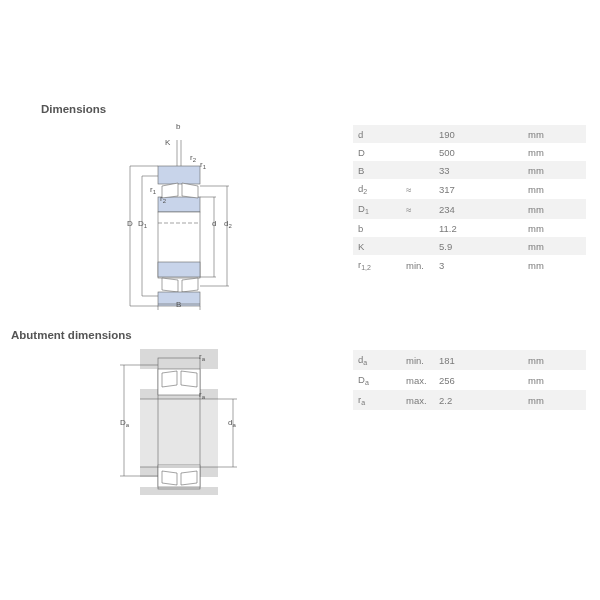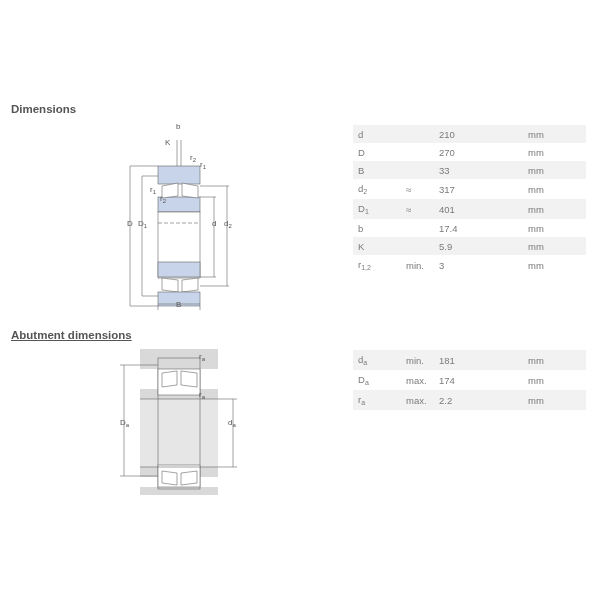--- a/index.html
+++ b/index.html
@@ -14,21 +14,21 @@
   table.dims td.c-q { width: 28px; }
   table.dims td.c-v { width: 84px; }
   table.dims td.c-u { width: 58px; }
   table.dims tr.tall td { height: 20px; }
   sub { font-size: 7px; vertical-align: -2px; }
   svg text { font-family: "Liberation Sans", sans-serif; fill: #555; }
 </style>
 </head>
 <body>
 
-<div class="section-title" style="top:103px;">Dimensions</div>
+<div class="section-title" style="top:103px;margin-left:30px;">Dimensions</div>
 
 <svg class="drawing" style="left:120px; top:120px;" width="130" height="190">
   <g stroke="#666" stroke-width="0.6" fill="none">
 
     <rect x="38" y="46" width="42" height="18" fill="#c8d4ea"></rect>
 
     <rect x="38" y="77" width="42" height="15" fill="#c8d4ea"></rect>
 
     <polygon points="42,66 58,63 58,76 42,78" fill="#fff"></polygon>
     <polygon points="62,63 78,66 78,78 62,76" fill="#fff"></polygon>
@@ -78,69 +78,69 @@
   <text x="92" y="106" font-size="8">d</text>
   <text x="104" y="106" font-size="8">d<tspan font-size="6" dy="2">2</tspan></text>
   <text x="56" y="187" font-size="8">B</text>
 </svg>
 
 <table class="dims" style="top:125px;">
   <tbody>
     <tr>
         <td class="c-sym"><span>d</span></td>
         <td class="c-q"></td>
-        <td class="c-v">210</td>
+        <td class="c-v">190</td>
         <td class="c-u">mm</td>
       </tr>
     <tr>
         <td class="c-sym"><span>D</span></td>
         <td class="c-q"></td>
-        <td class="c-v">270</td>
+        <td class="c-v">500</td>
         <td class="c-u">mm</td>
       </tr>
     <tr>
         <td class="c-sym"><span>B</span></td>
         <td class="c-q"></td>
         <td class="c-v">33</td>
         <td class="c-u">mm</td>
       </tr>
     <tr class="tall">
         <td class="c-sym"><span>d</span><sub>2</sub></td>
         <td class="c-q">≈</td>
         <td class="c-v">317</td>
         <td class="c-u">mm</td>
       </tr>
     <tr class="tall">
         <td class="c-sym"><span>D</span><sub>1</sub></td>
         <td class="c-q">≈</td>
-        <td class="c-v">401</td>
+        <td class="c-v">234</td>
         <td class="c-u">mm</td>
       </tr>
     <tr>
         <td class="c-sym"><span>b</span></td>
         <td class="c-q"></td>
-        <td class="c-v">17.4</td>
+        <td class="c-v">11.2</td>
         <td class="c-u">mm</td>
       </tr>
     <tr>
         <td class="c-sym"><span>K</span></td>
         <td class="c-q"></td>
         <td class="c-v">5.9</td>
         <td class="c-u">mm</td>
       </tr>
     <tr class="tall">
         <td class="c-sym"><span>r</span><sub>1,2</sub></td>
         <td class="c-q">min.</td>
         <td class="c-v">3</td>
         <td class="c-u">mm</td>
       </tr>
   </tbody>
 </table>
 
-<div class="section-title" style="top:329px;text-decoration:underline;">Abutment dimensions</div>
+<div class="section-title" style="top:329px;">Abutment dimensions</div>
 
 <svg class="drawing" style="left:115px; top:345px;" width="130" height="155">
   <g stroke="#666" stroke-width="0.6">
 
     <rect x="25" y="4" width="78" height="20" fill="#d9d9d9" stroke="none"></rect>
 
     <rect x="25" y="54" width="78" height="68" fill="#e6e6e6" stroke="none"></rect>
     <rect x="25" y="44" width="78" height="10" fill="#d9d9d9" stroke="none"></rect>
     <rect x="25" y="122" width="78" height="10" fill="#d9d9d9" stroke="none"></rect>
 
@@ -174,21 +174,21 @@
   <tbody>
     <tr class="tall">
         <td class="c-sym"><span>d</span><sub>a</sub></td>
         <td class="c-q">min.</td>
         <td class="c-v">181</td>
         <td class="c-u">mm</td>
       </tr>
     <tr class="tall">
         <td class="c-sym"><span>D</span><sub>a</sub></td>
         <td class="c-q">max.</td>
-        <td class="c-v">174</td>
+        <td class="c-v">256</td>
         <td class="c-u">mm</td>
       </tr>
     <tr class="tall">
         <td class="c-sym"><span>r</span><sub>a</sub></td>
         <td class="c-q">max.</td>
         <td class="c-v">2.2</td>
         <td class="c-u">mm</td>
       </tr>
   </tbody>
 </table>

